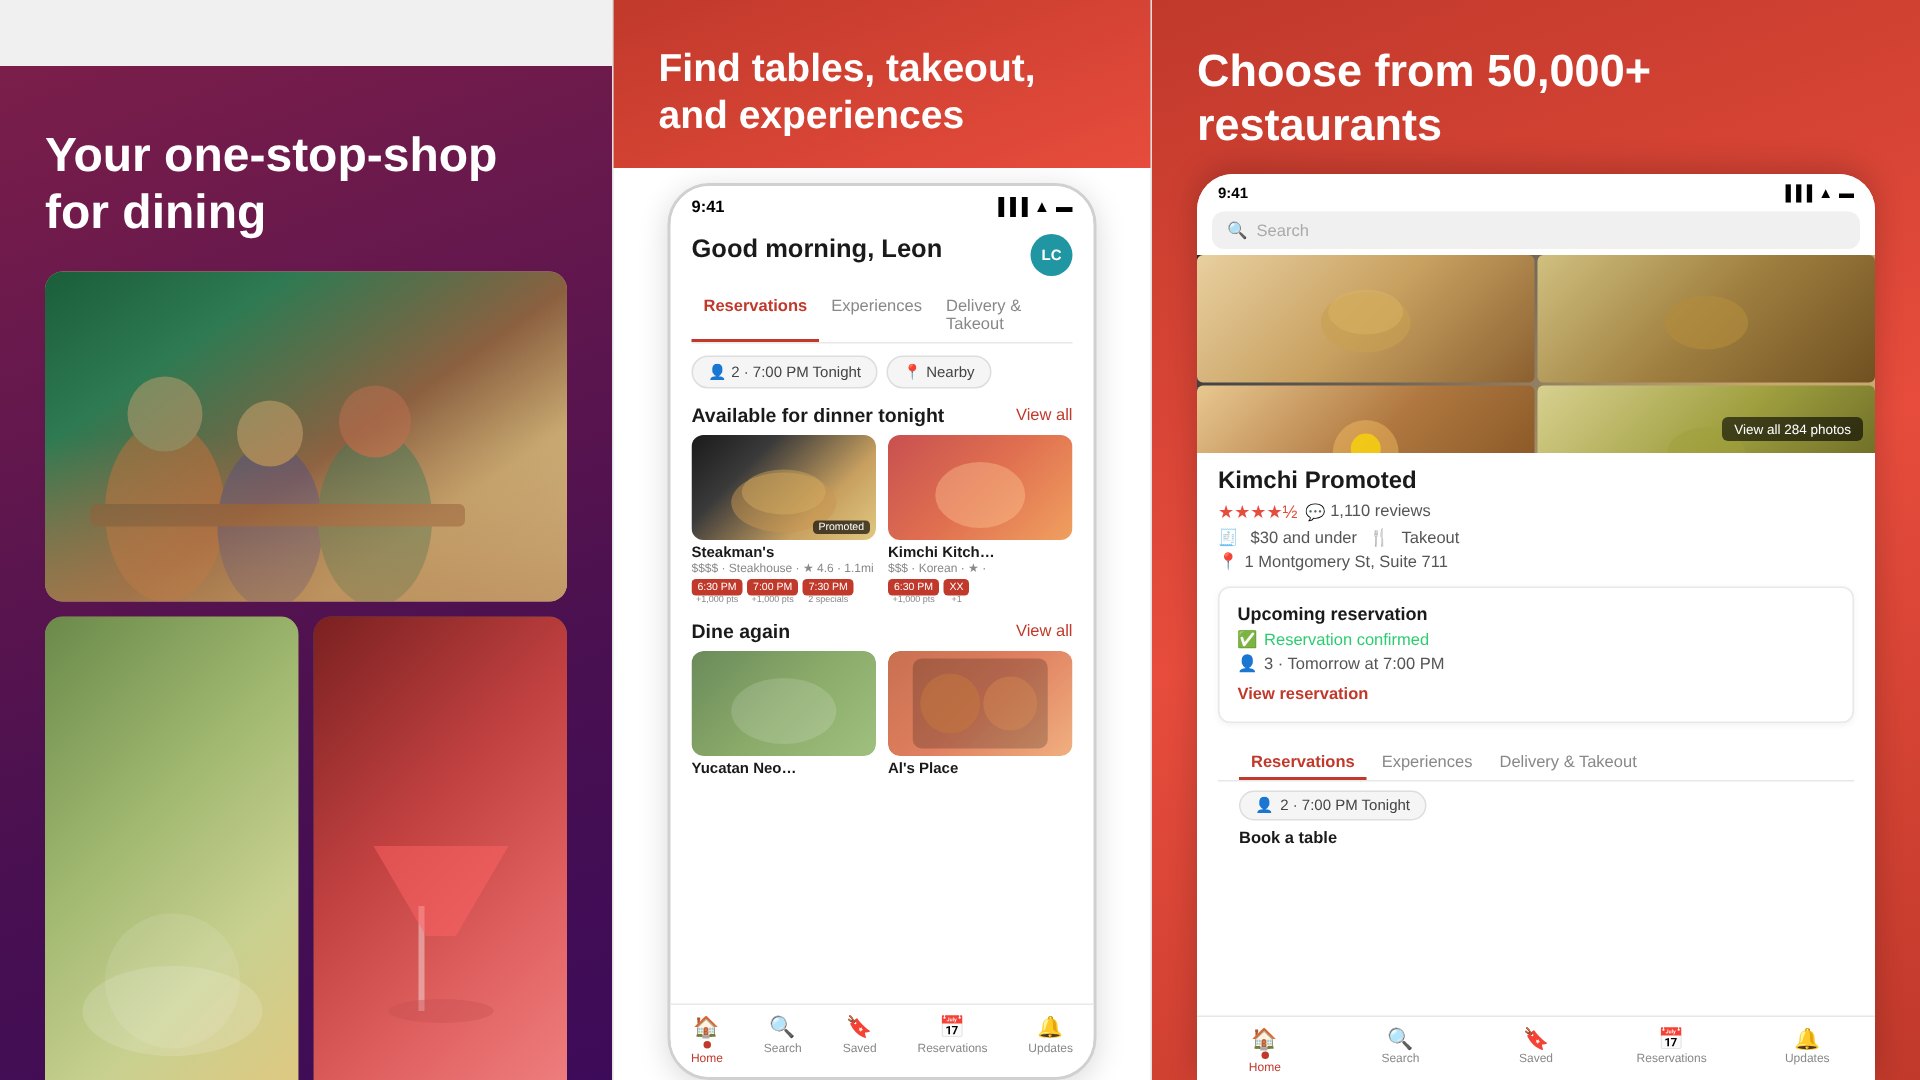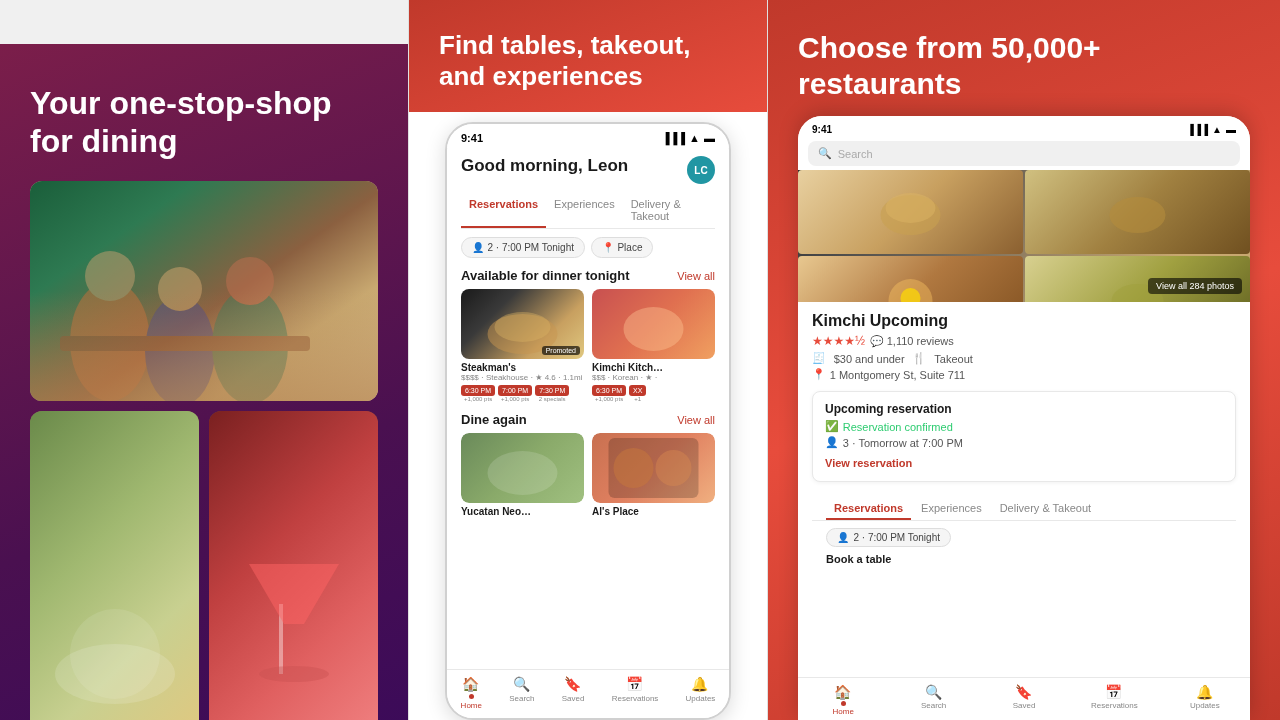--- a/index.html
+++ b/index.html
@@ -594,21 +594,21 @@
           <span class="tab-item">Delivery &amp; Takeout</span>
         </div>
 
         <div class="filter-row">
           <div class="filter-chip">
             <span>👤</span>
             <span>2 · 7:00 PM Tonight</span>
           </div>
           <div class="filter-chip">
             <span>📍</span>
-            <span>Place</span>
+            <span>Nearby</span>
           </div>
         </div>
 
         <div class="section-header">
           <span class="section-title">Available for dinner tonight</span>
           <span class="view-all">View all</span>
         </div>
 
         <div class="restaurant-cards">
 
@@ -764,21 +764,21 @@
             <svg width="100%" height="80" viewBox="0 0 80 80">
               <ellipse cx="40" cy="45" rx="26" ry="17" fill="rgba(160,160,60,0.5)"></ellipse>
             </svg>
           </div>
         </div>
       </div>
       <div class="view-photos-badge">View all 284 photos</div>
     </div>
 
     <div class="rest-detail">
-      <div class="rest-detail-name">Kimchi Upcoming</div>
+      <div class="rest-detail-name">Kimchi Promoted</div>
       <div class="stars-row">
         <span class="stars">★★★★½</span>
         <span class="reviews-text">
           <span>💬</span>
           <span>1,110 reviews</span>
         </span>
       </div>
       <div class="meta-row">
         <span>🧾</span>
         <span>$30 and under</span>

